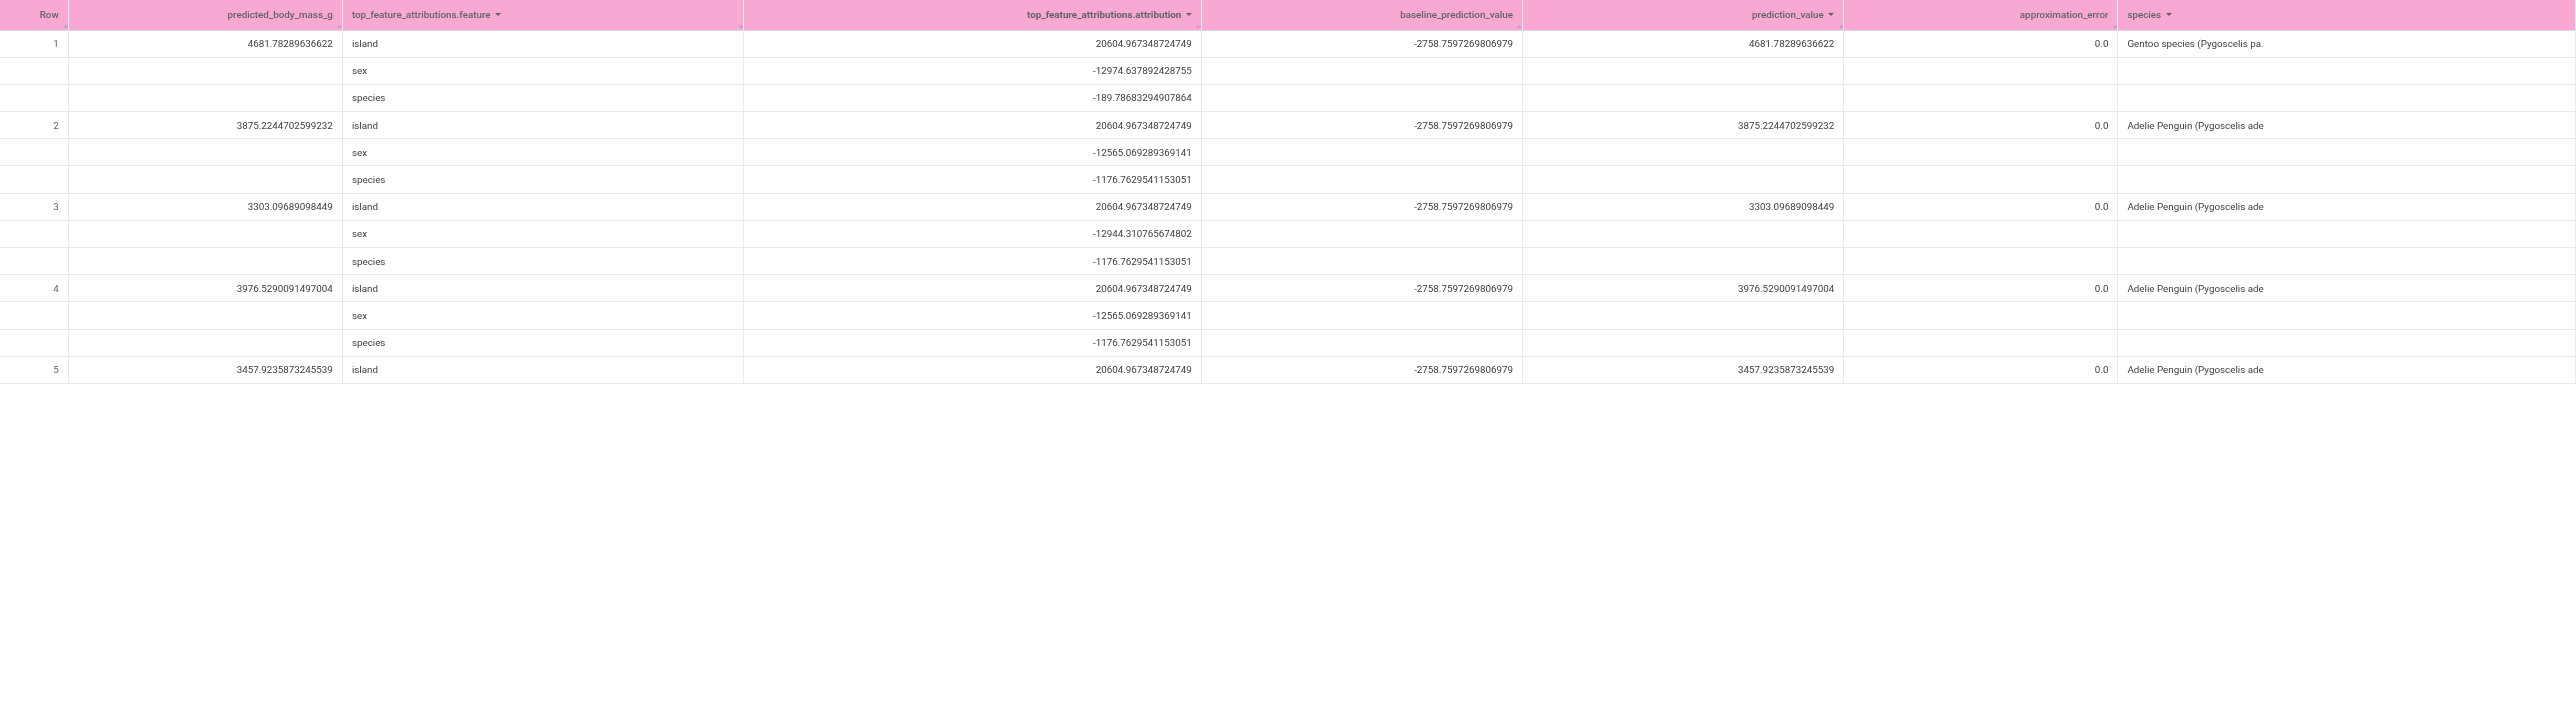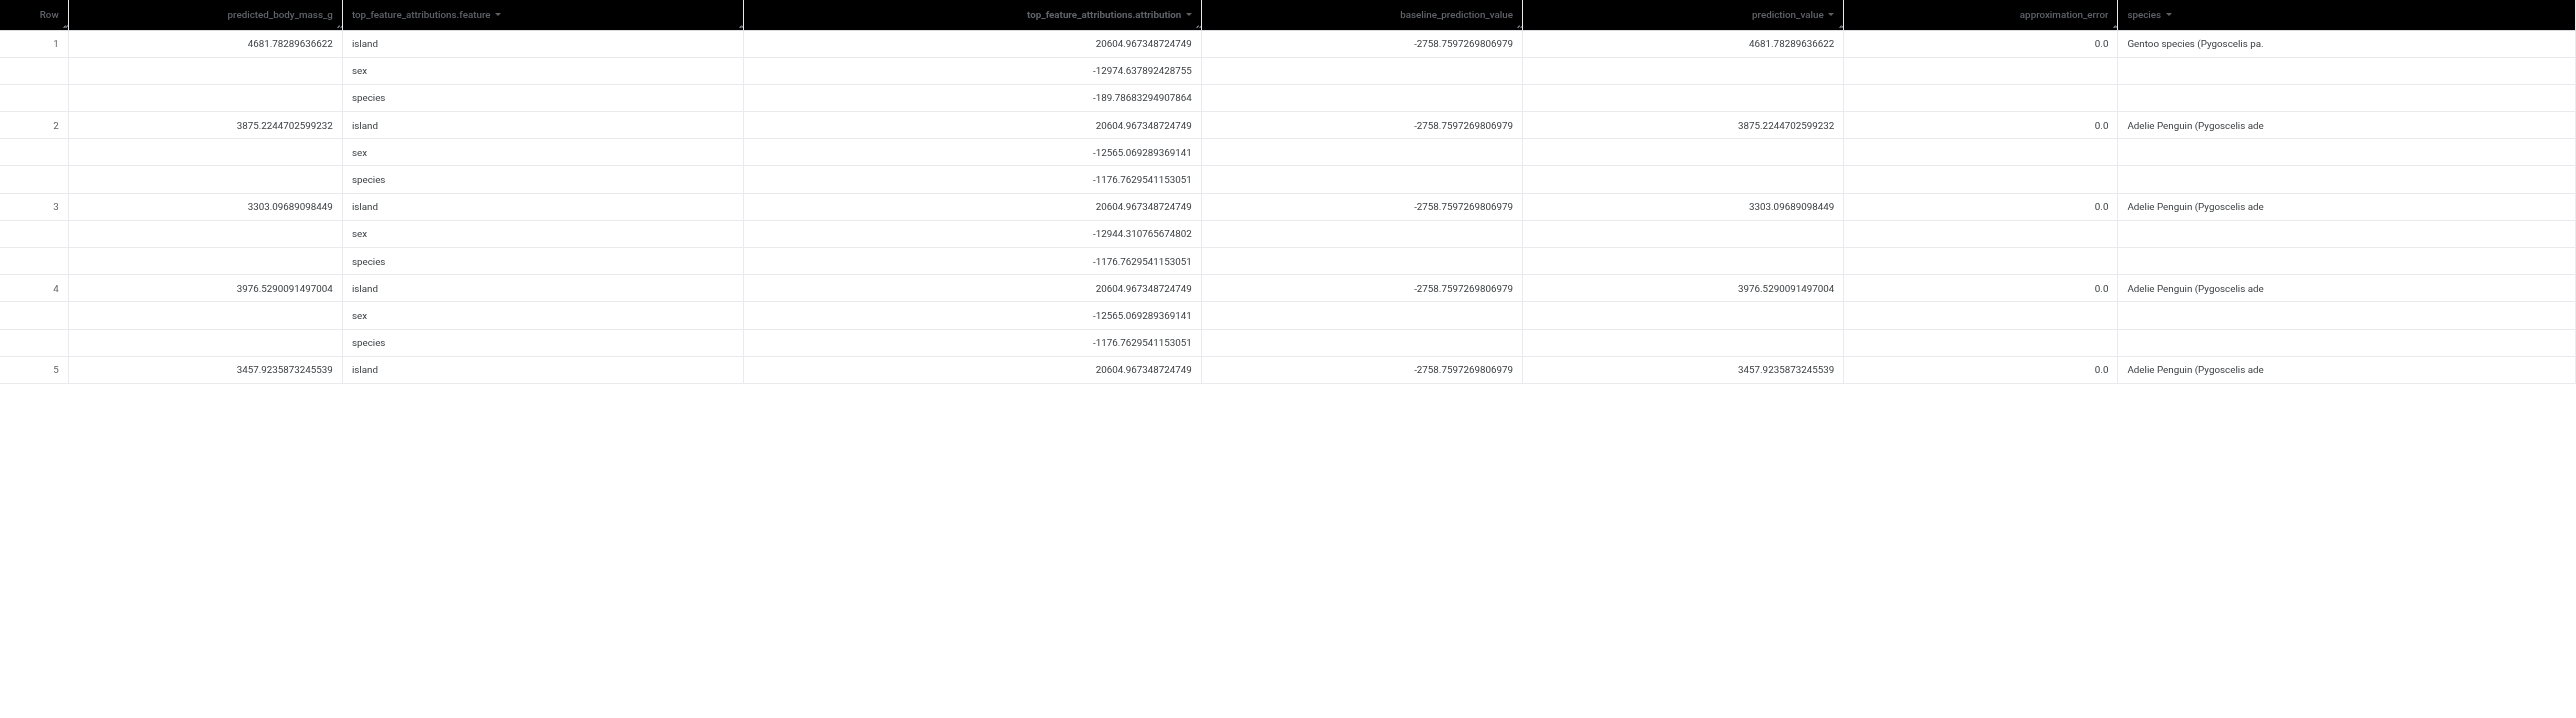--- a/index.html
+++ b/index.html
@@ -17,21 +17,21 @@
     .table-container {
       width: 100%;
       min-width: 2576px;
     }
     table {
       border-collapse: collapse;
       width: 100%;
       table-layout: fixed;
     }
     th {
-      background: #000000;
+      background: #f9a8d4;
       border-bottom: 0.8px solid #dadce0;
       border-right: 0.8px solid #e8eaed;
       padding: 7.6px 9px;
       text-align: left;
       font-weight: 500;
       color: #5f6368;
       position: relative;
       white-space: nowrap;
       overflow: hidden;
       text-overflow: ellipsis;

